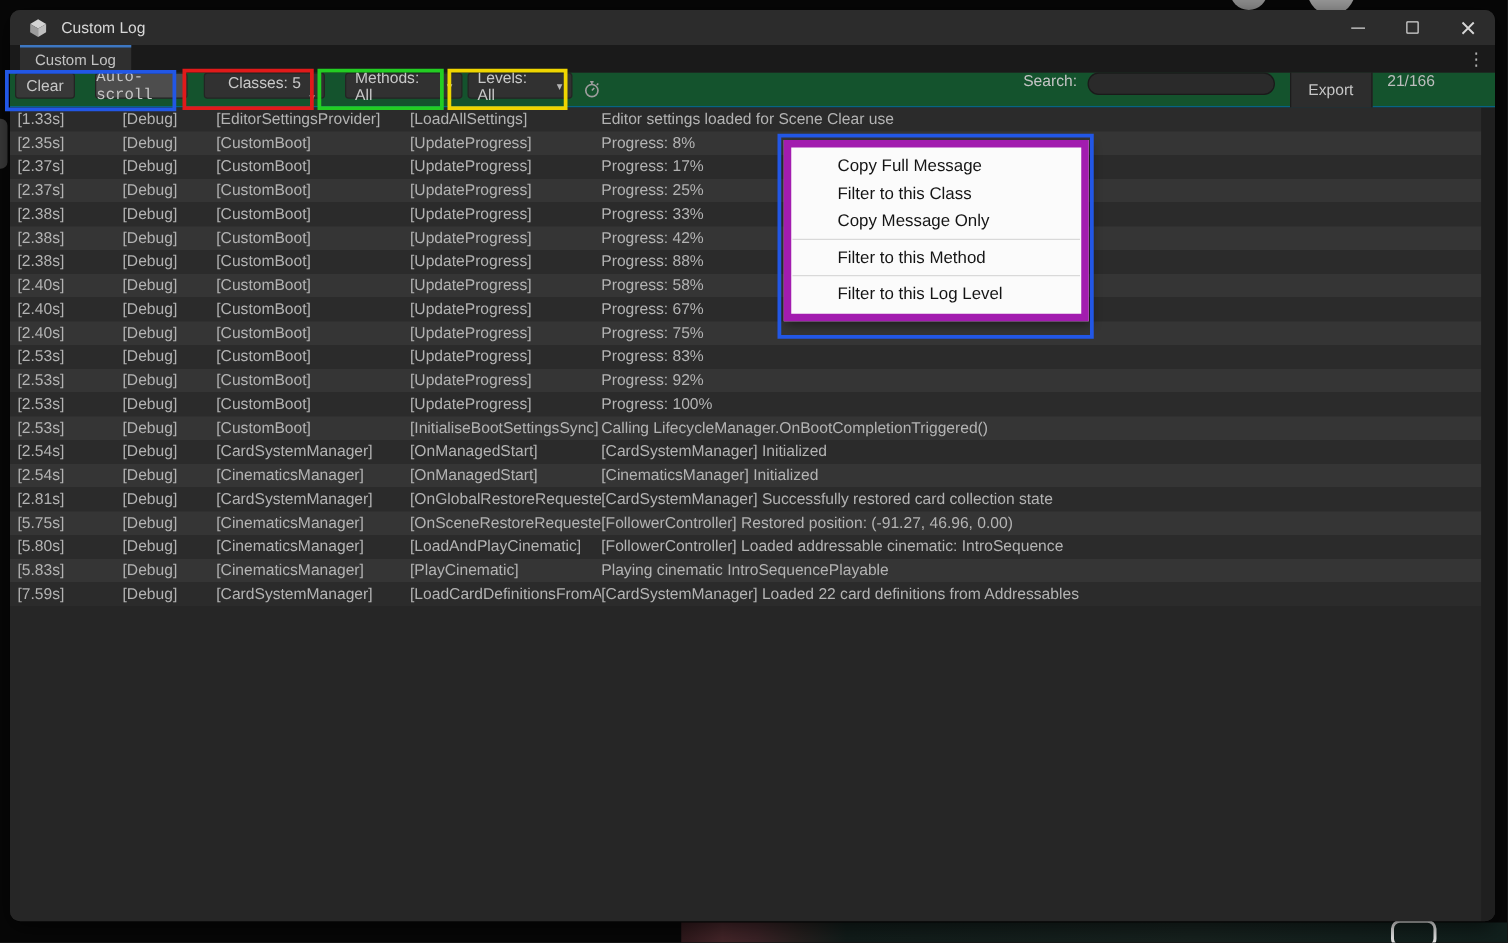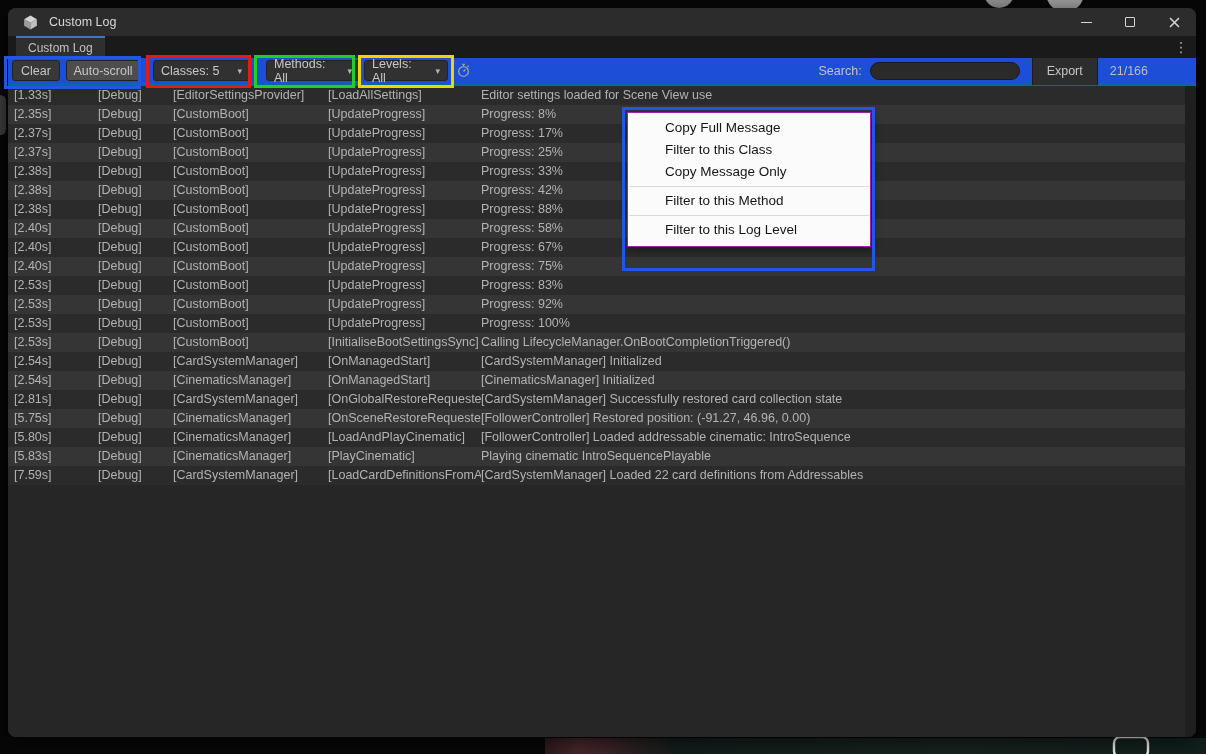--- a/index.html
+++ b/index.html
@@ -38,30 +38,30 @@
   .glyph-max { width:10px; height:10px; border:1.4px solid #d6d6d6; border-radius:1px; }
 
   
   .tabbar { height:22px; background:#1a1a1a; display:flex; align-items:stretch; flex:0 0 auto; position:relative; }
   .tab { margin-left:8px; padding:0 12px; background:#2f2f2f; border-top:2px solid #3d77c2;
     display:flex; align-items:center; font-size:12px; color:#c2c2c2; }
   .kebab { position:absolute; right:8px; top:0; height:22px; display:flex; align-items:center;
     color:#b0b0b0; font-size:14px; }
 
   
-  .toolbar { height:28px; background:#1d4ed8; border-bottom:3px solid #0369a1;
-    display:flex; align-items:center; flex:0 0 auto; font-size:12.5px; color:#c6c6c6; padding-left:4px; }
+  .toolbar { height:28px; background:#14532d; border-bottom:1px solid #0369a1;
+    display:flex; flex:0 0 auto; font-size:12.5px; color:#c6c6c6; padding-left:4px; }
   .tb-btn { height:21px; display:flex; align-items:center; justify-content:center;
     background:#383838; border:1px solid #232323; border-radius:3px; color:#c6c6c6; }
   .btn-clear { width:48px; }
-  .btn-autoscroll { width:74px; margin-left:6px; background:#4d4d4d; }
+  .btn-autoscroll { width:74px; margin-left:16px; background:#4d4d4d;font-family:Liberation Mono, monospace; }
   .dropdown { height:21px; display:flex; align-items:center; background:#313131;
     border:1px solid #242424; border-radius:3px; padding:0 7px; color:#c8c8c8; }
   .dropdown .arrow { margin-left:auto; font-size:9px; color:#b5b5b5; padding-left:8px; }
-  .dd-classes { margin-left:13px; width:97px; }
+  .dd-classes { margin-left:13px; width:97px;flex-direction:column; }
   .dd-methods { margin-left:16px; width:94px; }
   .dd-levels  { margin-left:4px; width:84px; }
   .stopwatch { margin-left:8px; display:flex; align-items:center; }
   .tb-spacer { flex:1; }
   .search-label { margin-right:8px; color:#c4c4c4; }
   .search-box { width:150px; height:18px; background:#2a2a2a; border:1px solid #1a1a1a;
     border-radius:9px; display:flex; align-items:center; padding:0 6px; margin-right:12px; }
   .search-box input { flex:1; background:transparent; border:none; outline:none;
     color:#cccccc; font-size:11.5px; margin-left:4px; font-family:"Liberation Sans",sans-serif; }
   .tb-export { height:28px; display:flex; align-items:center; padding:0 14px;
@@ -73,21 +73,21 @@
   .logrows { position:absolute; left:0; top:0; right:11px; }
   .logrow { display:grid; grid-template-columns:84px 75px 155px 153px 1fr;
     height:19px; line-height:19px; padding-left:6px; font-size:12.5px; color:#b3b3b3;
     background:#2b2b2b; white-space:nowrap; }
   .logrow:nth-child(even) { background:#353535; }
   .logrow span { overflow:hidden; }
   .scroll-gutter { position:absolute; right:0; top:0; bottom:0; width:11px; background:#1f1f1f; }
 
   
   .context-menu { position:absolute; left:627px; top:112px; width:244px; z-index:5;
-    background:#fbfbfb; border:1px solid #a21caf; box-shadow:2px 3px 8px rgba(0,0,0,.45);
+    background:#fbfbfb; border:6px solid #a21caf; box-shadow:2px 3px 8px rgba(0,0,0,.45);
     padding:4px 0 5px 0; }
   .menu-item { height:22px; line-height:22px; padding-left:37px; font-size:13.5px; color:#151515;
     white-space:nowrap; }
   .menu-sep { border-top:1px solid #d9d9d9; margin:3px 1px; }
 
   
   .anno { position:absolute; z-index:6; pointer-events:none; }
   .anno-blue-buttons { left:4px;  top:56px; width:137px; height:33px; border:3px solid #2257e6; }
   .anno-red-classes  { left:146px; top:55px; width:105px; height:33px; border:3px solid #e11a1a; }
   .anno-green-methods{ left:254px; top:55px; width:101px; height:33px; border:3px solid #23cd23; }
@@ -180,21 +180,21 @@
   </div>
 
   <div class="logarea">
     <div class="logrows">
 
     <div class="logrow">
         <span>[1.33s]</span>
         <span>[Debug]</span>
         <span>[EditorSettingsProvider]</span>
         <span>[LoadAllSettings]</span>
-        <span>Editor settings loaded for Scene View use</span>
+        <span>Editor settings loaded for Scene Clear use</span>
       </div>
         <div class="logrow">
         <span>[2.35s]</span>
         <span>[Debug]</span>
         <span>[CustomBoot]</span>
         <span>[UpdateProgress]</span>
         <span>Progress: 8%</span>
       </div>
         <div class="logrow">
         <span>[2.37s]</span>

